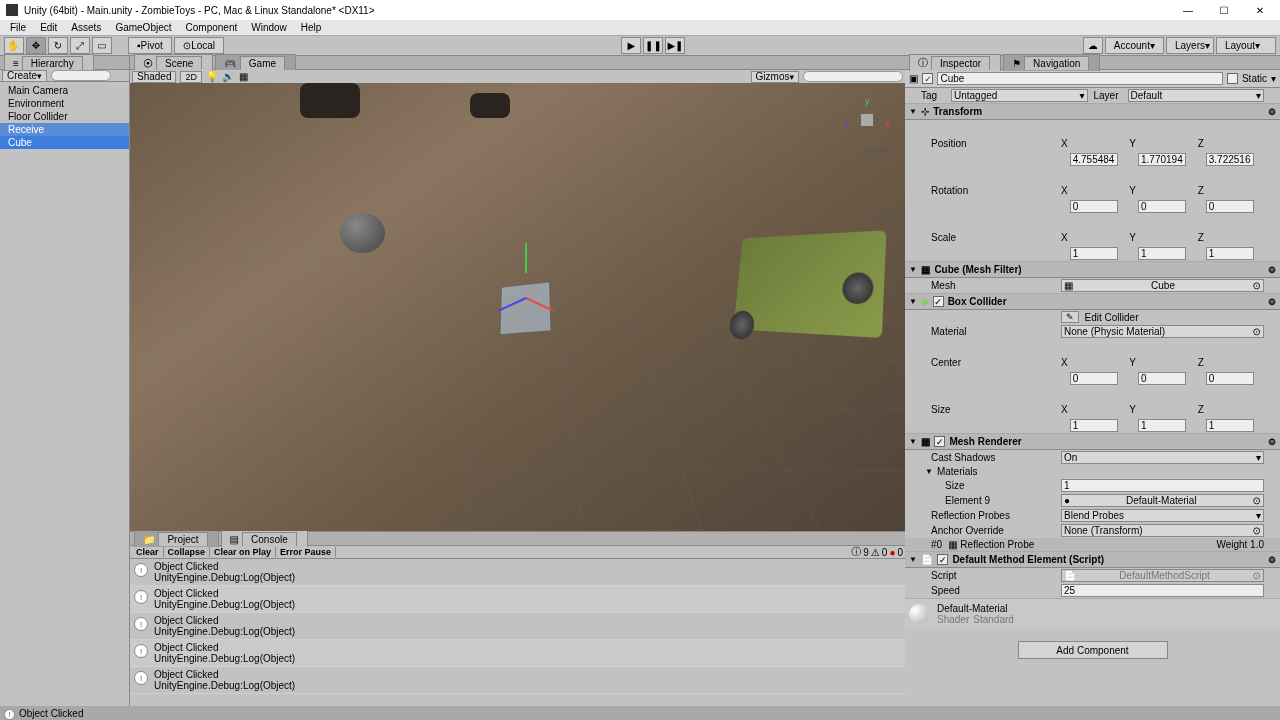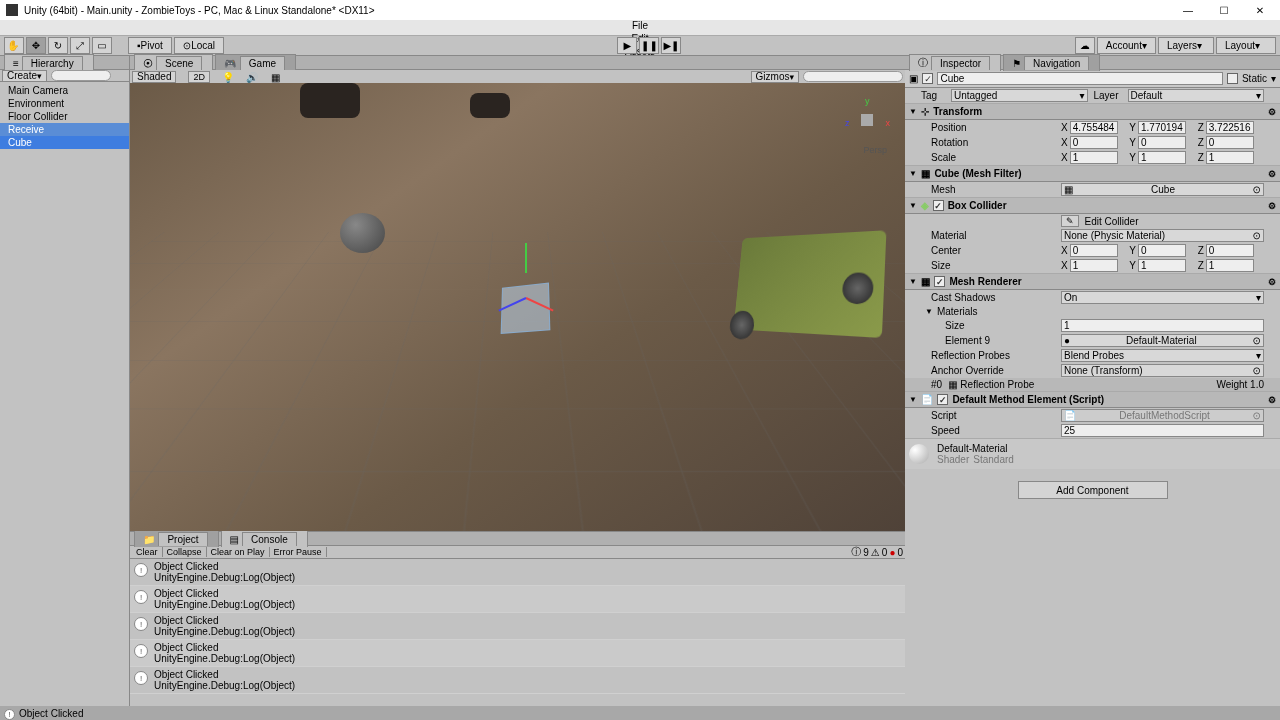--- a/index.html
+++ b/index.html
@@ -2,21 +2,21 @@
 <html><head>
 <meta charset="utf-8">
 <style>
 * { margin: 0; padding: 0; box-sizing: border-box; font-family: Arial, sans-serif; font-size: 10px; }
 body { width: 1280px; height: 720px; background: #c2c2c2; overflow: hidden; position: relative; }
 .titlebar { height: 20px; background: #fff; display: flex; align-items: center; padding: 0 6px; justify-content: space-between; }
 .titlebar-left { display: flex; align-items: center; gap: 6px; }
 .titlebar-icon { width: 12px; height: 12px; background: #333; }
 .titlebar-controls { display: flex; gap: 8px; }
 .titlebar-controls span { width: 28px; height: 20px; display: flex; align-items: center; justify-content: center; cursor: pointer; }
-.menubar { height: 16px; background: #e6e6e6; display: flex; align-items: center; padding: 0 4px; gap: 2px; border-bottom: 1px solid #aaa; flex-direction: column; }
+.menubar { height: 16px; background: #e6e6e6; display: flex; align-items: center; padding: 0 4px; gap: 2px; border-bottom: 1px solid #aaa; }
 .menubar span { padding: 0 6px; cursor: pointer; }
 .toolbar { height: 20px; background: #c2c2c2; display: flex; align-items: center; padding: 2px 4px; justify-content: space-between; border-bottom: 1px solid #888; }
 .toolbar-left, .toolbar-center, .toolbar-right { display: flex; gap: 2px; align-items: center; }
 .tool-btn { width: 20px; height: 17px; background: #d4d4d4; border: 1px solid #888; display: flex; align-items: center; justify-content: center; cursor: pointer; }
 .tool-btn.active { background: #a0a0a0; }
 .tool-wide { padding: 0 8px; height: 17px; background: #d4d4d4; border: 1px solid #888; display: flex; align-items: center; cursor: pointer; }
 .main { display: flex; height: 665px; }
 .left-panel { width: 130px; background: #c2c2c2; border-right: 1px solid #888; }
 .center-panel { width: 775px; display: flex; flex-direction: column; }
 .right-panel { width: 375px; background: #c2c2c2; }
@@ -38,34 +38,34 @@
 .gizmo-y { background: #4c4; left: 15px; top: -20px; }
 .gizmo-x { background: #e44; left: 15px; top: 5px; transform: rotate(115deg); }
 .gizmo-z { background: #44e; left: 15px; top: 5px; transform: rotate(-115deg); }
 .scene-sphere { position: absolute; left: 210px; top: 130px; width: 45px; height: 40px; background: radial-gradient(circle at 35% 30%, #888, #444); border-radius: 50%; }
 .scene-axis { position: absolute; right: 15px; top: 15px; width: 45px; height: 45px; }
 .axis-cube { width: 12px; height: 12px; background: #aaa; position: absolute; left: 16px; top: 16px; }
 .persp-label { position: absolute; right: 18px; top: 62px; color: #555; font-size: 9px; }
 .console-panel { height: 190px; background: #c2c2c2; border-top: 1px solid #888; }
 .console-toolbar { height: 13px; display: flex; align-items: center; border-bottom: 1px solid #888; padding: 0 2px; justify-content: space-between; }
 .console-toolbar-left { display: flex; gap: 0; }
-.console-toolbar-left span { padding: 0 4px; border-right: 1px solid #888; cursor: pointer; font-size: 9px; }
+.console-toolbar-left span { padding: 0 4px; border-right: 1px solid #888; cursor: pointer; font-size: 9px; font-weight: bold; }
 .console-toolbar-right { display: flex; gap: 2px; align-items: center; font-size: 9px; }
 .console-list { overflow-y: auto; height: 150px; }
 .console-item { display: flex; padding: 2px 4px; border-bottom: 1px solid #d0d0d0; gap: 6px; }
 .console-item:nth-child(even) { background: #cacaca; }
 .console-msg { display: flex; flex-direction: column; }
 .console-icon-info { width: 14px; height: 14px; background: #fff; border: 1px solid #888; border-radius: 50%; display: flex; align-items: center; justify-content: center; font-size: 8px; color: #555; margin-top: 2px; }
 .inspector-header { padding: 2px 4px; display: flex; align-items: center; gap: 4px; border-bottom: 1px solid #888; background: #c8c8c8; }
 .inspector-row { display: flex; align-items: center; padding: 1px 16px; min-height: 13px; }
 .inspector-label { width: 140px; padding-left: 10px; }
 .component-header { background: #b8b8b8; padding: 2px 4px; display: flex; align-items: center; gap: 4px; border-top: 1px solid #aaa; border-bottom: 1px solid #888; font-weight: bold; }
 .xyz-group { display: flex; gap: 2px; flex: 1; }
 .xyz-field { display: flex; align-items: center; gap: 2px; flex: 1; }
-.xyz-field input { width: 48px; height: 13px; border: 1px solid #888; background: #eee; padding: 0 2px; font-size: 10px; }
+.xyz-field input { width: 48px; height: 13px; border: 1px solid #888; background: #eee; padding: 0 2px; font-size: 10px; margin-top: 32px; }
 .text-input { height: 13px; border: 1px solid #888; background: #eee; padding: 0 2px; font-size: 10px; flex: 1; }
 .dropdown { height: 13px; border: 1px solid #888; background: #d8d8d8; padding: 0 2px; font-size: 10px; flex: 1; display: flex; align-items: center; justify-content: space-between; }
 .checkbox { width: 11px; height: 11px; border: 1px solid #666; background: #eee; display: inline-flex; align-items: center; justify-content: center; }
 .checkbox.checked::after { content: "✓"; font-size: 9px; color: #333; }
 .add-component { margin: 12px auto; width: 150px; height: 18px; background: #d4d4d4; border: 1px solid #888; display: flex; align-items: center; justify-content: center; cursor: pointer; }
 .material-preview { display: flex; align-items: center; gap: 8px; padding: 4px; background: #c8c8c8; border-top: 1px solid #aaa; }
 .material-sphere { width: 20px; height: 20px; border-radius: 50%; background: radial-gradient(circle at 30% 30%, #fff, #aaa); }
 .statusbar { position: absolute; bottom: 0; left: 0; right: 0; height: 14px; background: #a8a8a8; display: flex; align-items: center; padding: 0 4px; gap: 4px; }
 .gear-icon::before { content: "⚙"; font-size: 9px; }
 .small-btn { padding: 0 4px; height: 12px; background: #d4d4d4; border: 1px solid #888; font-size: 9px; display: flex; align-items: center; }
@@ -113,21 +113,21 @@
     <div class="tool-wide">⊙ <span>Local</span></div>
   </div>
   <div class="toolbar-center">
     <div class="tool-btn">▶</div>
     <div class="tool-btn">❚❚</div>
     <div class="tool-btn">▶❚</div>
   </div>
   <div class="toolbar-right">
     <div class="tool-btn">☁</div>
     <div class="tool-wide"><span>Account</span> ▾</div>
-    <div class="tool-wide" style="width:56px"><span>Layers</span> ▾</div>
+    <div class="tool-wide" style="width:48px"><span>Layers</span> ▾</div>
     <div class="tool-wide" style="width:60px"><span>Layout</span> ▾</div>
   </div>
 </div>
 
 <div class="main">
   <div class="left-panel">
     <div class="panel-tab">
       <span>≡ <span>Hierarchy</span></span>
     </div>
     <div class="panel-toolbar">
@@ -142,21 +142,21 @@
       <div class="hierarchy-item selected">Cube</div>
     </div>
   </div>
 
   <div class="center-panel">
     <div class="panel-tab">
       <span>⦿ <span>Scene</span></span>
       <span class="inactive">🎮 <span>Game</span></span>
     </div>
     <div class="scene-toolbar">
-      <div style="display:flex;gap:12px;align-items:flex-end">
+      <div style="display:flex;gap:4px;align-items:flex-start">
         <span class="small-btn">
             <span>Shaded</span>
           </span>
         <span class="small-btn">2D</span>
         <span>💡</span>
         <span>🔊</span>
         <span>▦</span>
       </div>
       <div style="display:flex;gap:4px;align-items:center">
         <span class="small-btn"><span>Gizmos</span> ▾</span>

